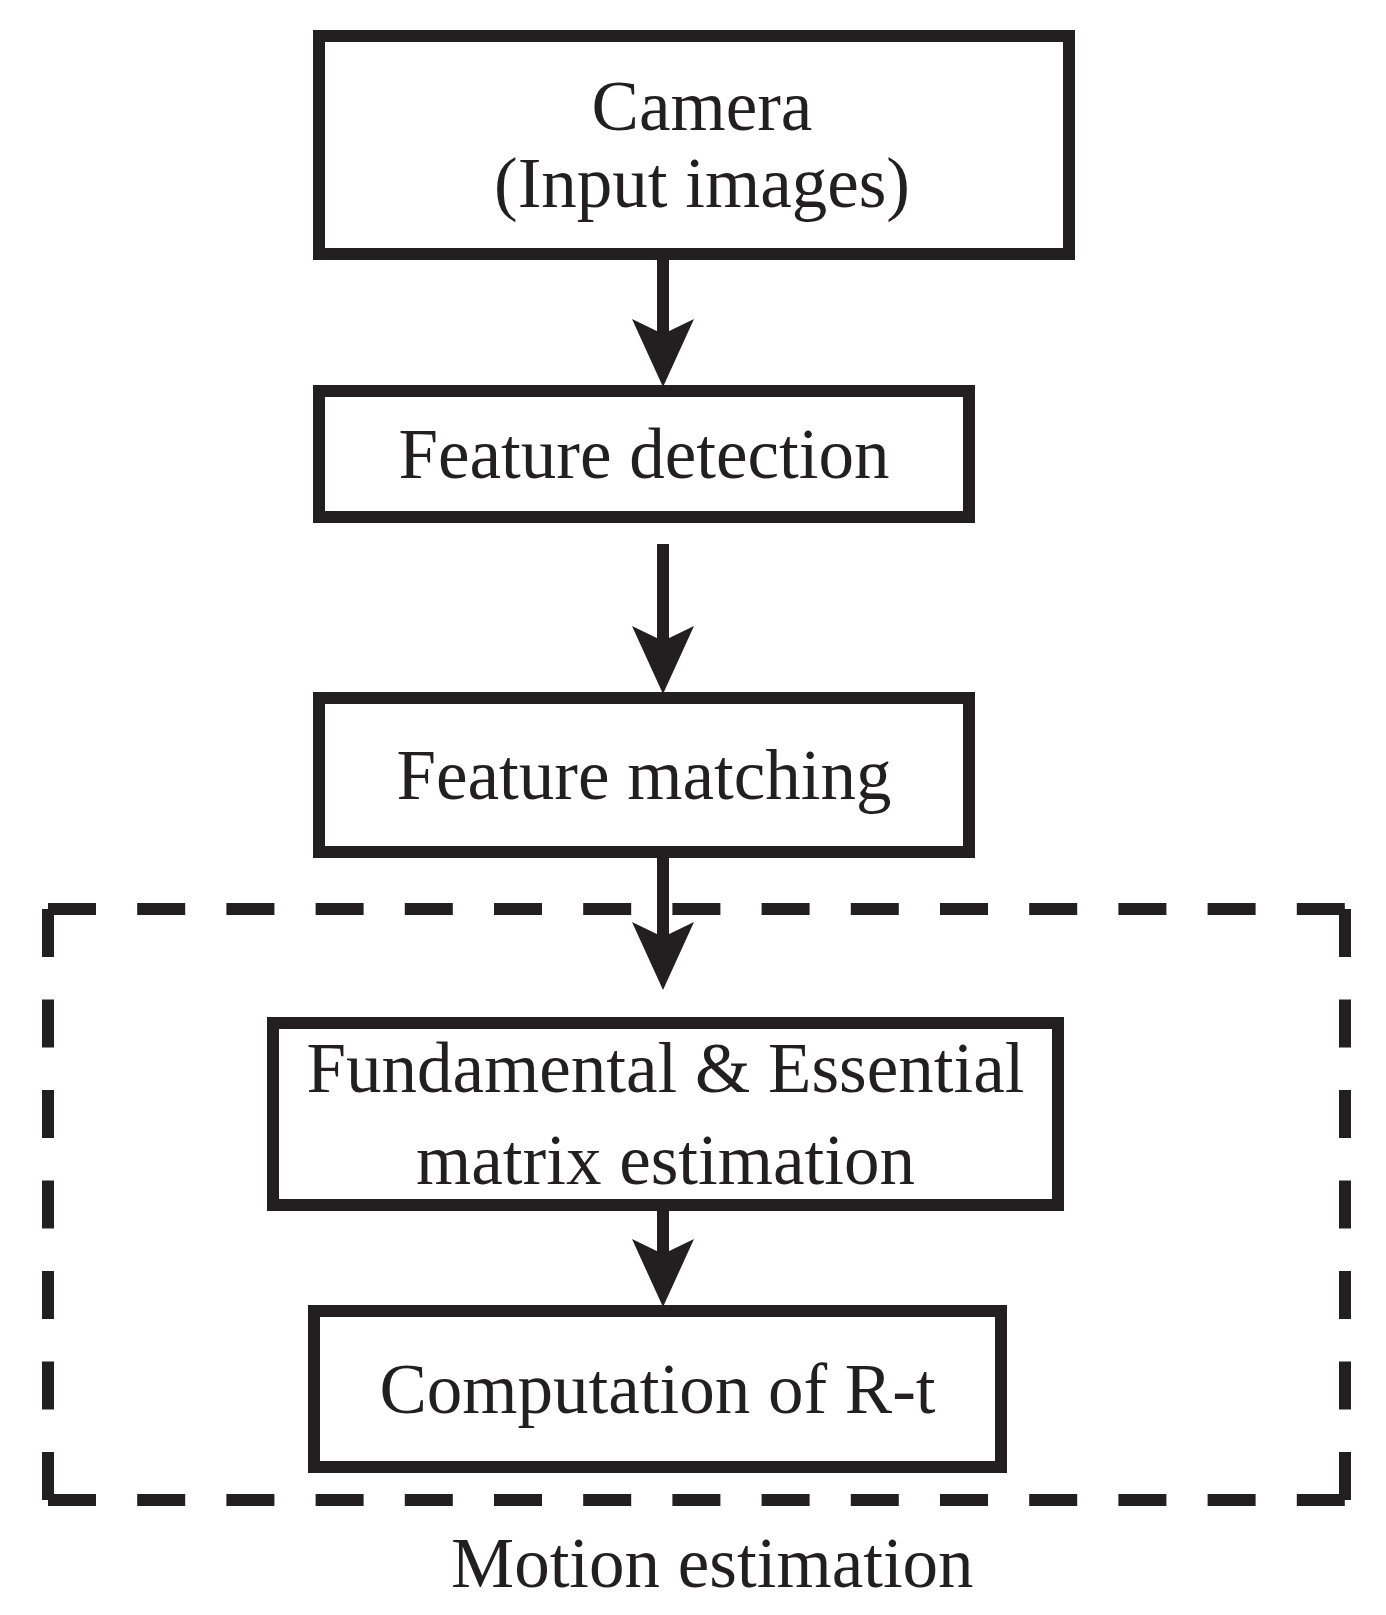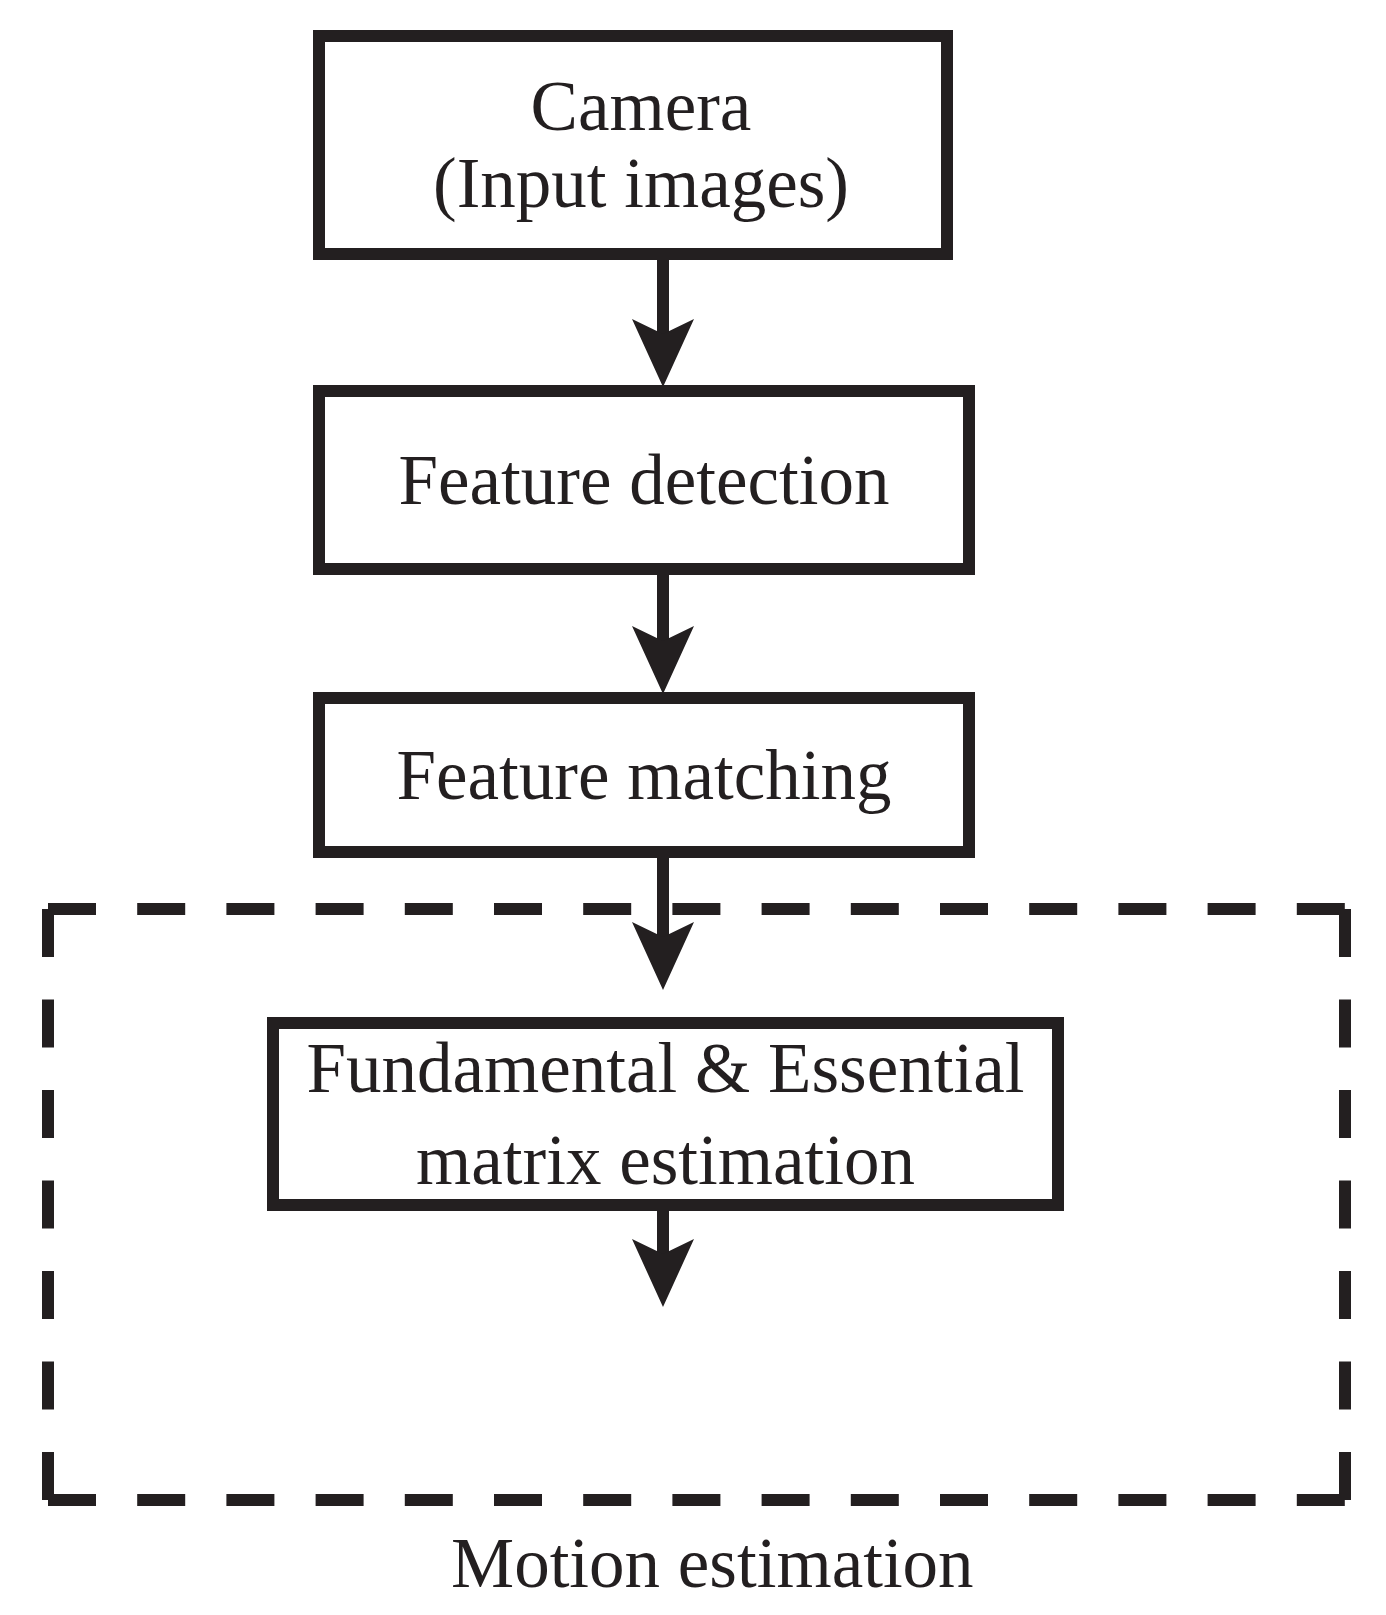--- a/index.html
+++ b/index.html
@@ -30,22 +30,22 @@
     background: #ffffff;
     display: flex;
     align-items: center;
     justify-content: center;
     text-align: center;
     font-size: 71px;
     line-height: 1.22;
     white-space: pre-line;
     color: #231f20;
   }
-  #node-camera        { left: 313px; top: 30px;   width: 640px; height: 230px; line-height: 1.08; padding-left: 16px; }
-  #node-detection     { left: 313px; top: 385px;  width: 662px; height: 190px; }
+  #node-camera        { left: 313px; top: 30px;   width: 762px; height: 230px; line-height: 1.08; padding-left: 16px; }
+  #node-detection     { left: 313px; top: 385px;  width: 662px; height: 138px; }
   #node-matching      { left: 313px; top: 692px;  width: 662px; height: 166px; }
   #node-fundamental   { left: 267px; top: 988px;  width: 797px; height: 194px; line-height: 1.3; margin-top: 29px; }
   #node-computation   { left: 308px; top: 1305px; width: 699px; height: 168px; }
   .caption {
     position: absolute;
     left: 451px;
     top: 1524px;
     font-size: 71px;
     line-height: 1.1;
     color: #231f20;
@@ -89,16 +89,17 @@
   <div class="node" id="node-camera">Camera
 (Input images)</div>
 
   <div class="node" id="node-detection">Feature detection</div>
 
   <div class="node" id="node-matching">Feature matching</div>
 
   <div class="node" id="node-fundamental">Fundamental &amp; Essential
 matrix estimation</div>
 
+  <div class="node" id="node-computation">Computation of R-t</div>
 
   <div class="caption">Motion estimation</div>
 
 </div>
 
 </body></html>

